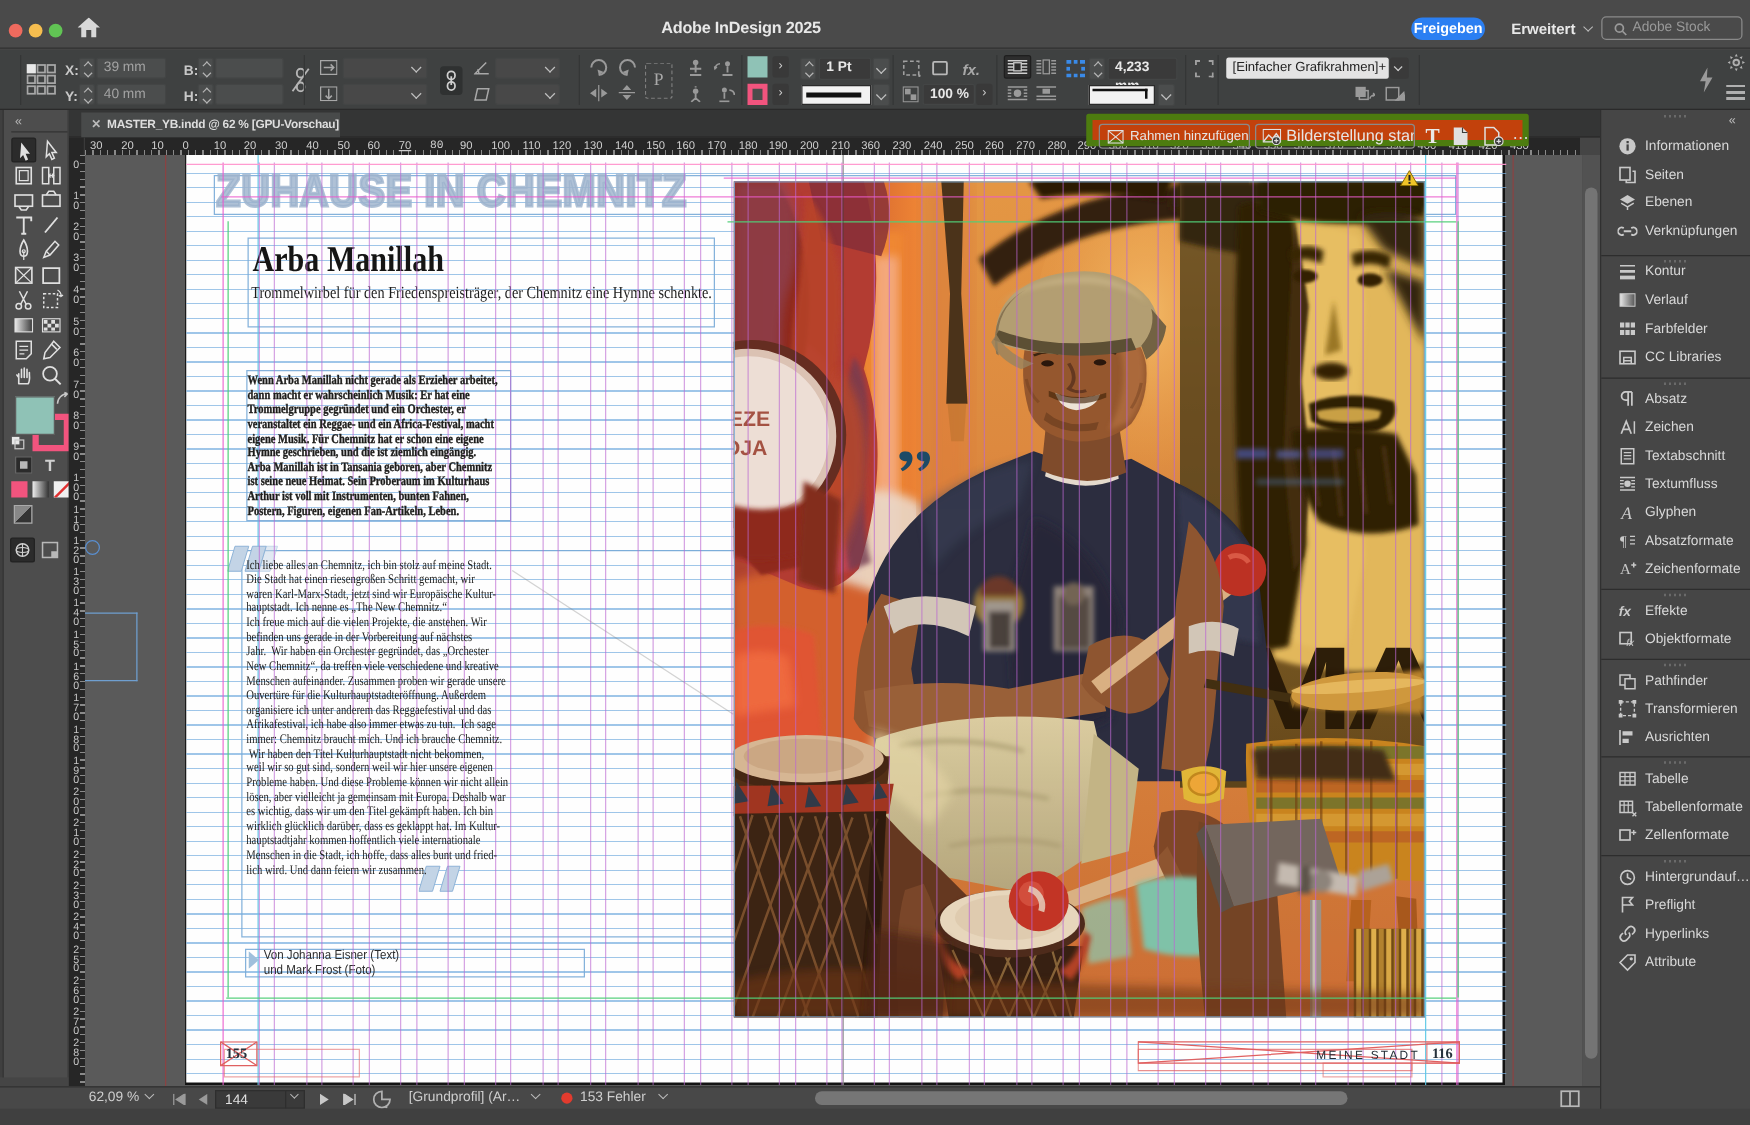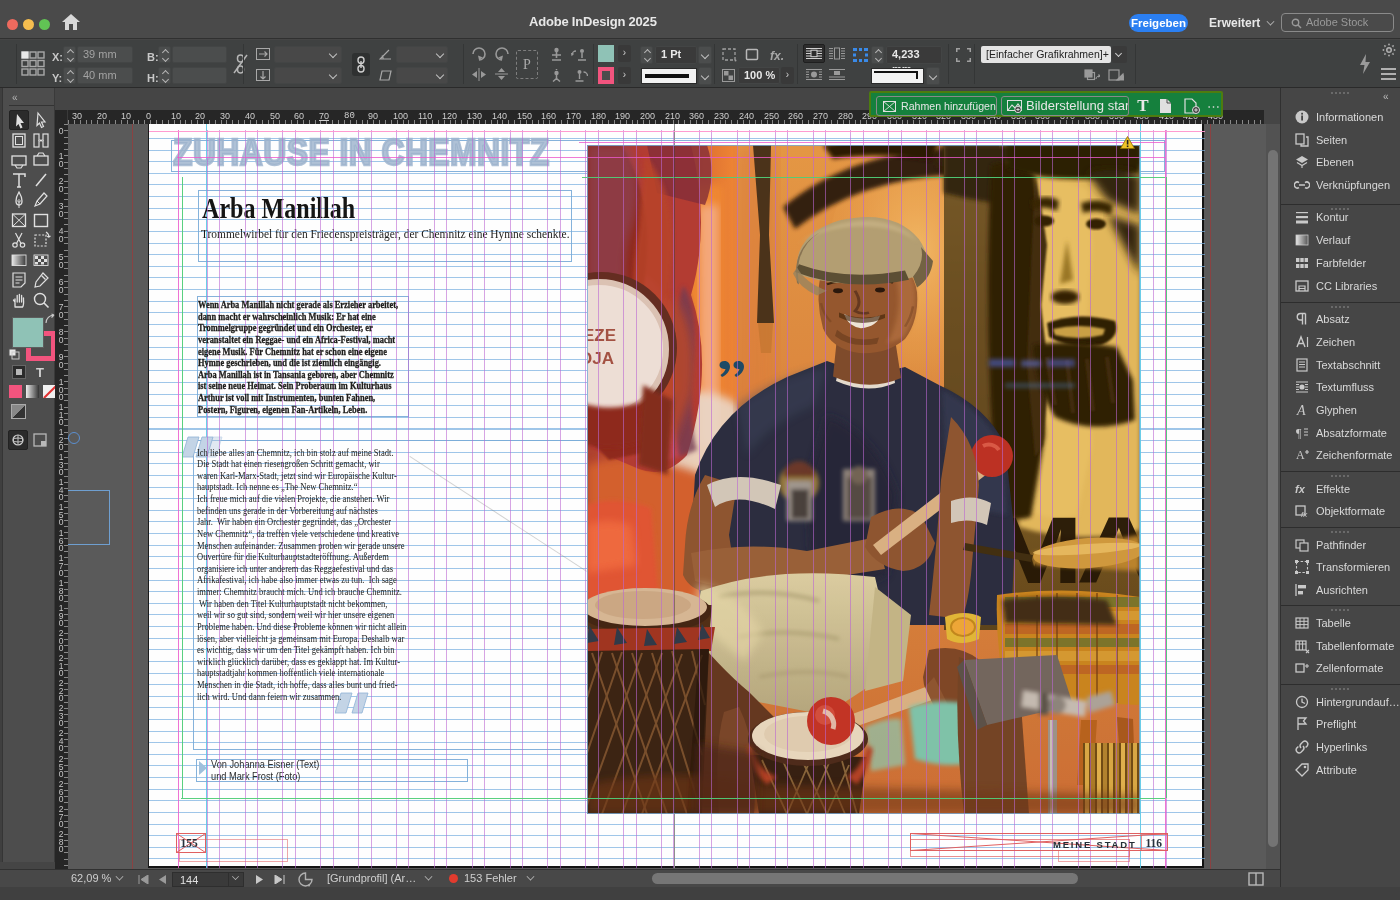--- a/index.html
+++ b/index.html
@@ -50,21 +50,21 @@
 .pit .picon{position:absolute;left:13px;top:3px;width:16px;height:16px;color:#cccccc;font-size:12px;line-height:16px;text-align:center;}
 .pit .ptxt{position:absolute;left:35px;top:0;white-space:nowrap;}
 .psep{position:absolute;left:0;width:120px;height:1px;background:#2d2d2d;}
 .pdots{position:absolute;left:50px;width:20px;height:2px;background-image:repeating-linear-gradient(to right,#6a6a6a 0,#6a6a6a 2px,transparent 2px,transparent 4px);}
 
 #status{position:absolute;left:0;top:869px;width:1280px;height:18px;background:#484848;border-top:1px solid #313131;}
 #bottomstrip{position:absolute;left:0;top:887px;width:1400px;height:13px;background:#404040;}
 .st{position:absolute;color:#cfcfcf;font-size:11px;top:2px;}
 .chev{display:inline-block;width:7px;height:7px;border-right:1.5px solid #bbb;border-bottom:1.5px solid #bbb;transform:rotate(45deg) scale(.8);vertical-align:2px;}
 
-#floatbar{position:absolute;left:869px;top:91px;width:354px;height:26px;background:#15803d;border:2px solid #4d7c0f;border-radius:2px;}
+#floatbar{position:absolute;left:869px;top:91px;width:354px;height:26px;background:#c2410c;border:5px solid #4d7c0f;border-radius:2px;}
 .fbtn{position:absolute;top:3px;height:20px;border:1px solid #8a8a8a;border-radius:3px;color:#e6e6e6;font-size:11px;line-height:18px;white-space:nowrap;overflow:hidden;}
 
 .serif{font-family:"Liberation Serif",serif;}
 .frame{position:absolute;border:1px solid rgba(120,170,215,0.9);}
 .bodytxt{position:absolute;font-family:"Liberation Serif",serif;color:#1d1d1b;white-space:pre;transform-origin:0 0;z-index:2;}
 </style></head>
 <body>
 <div id="app">
 
 <div id="titlebar">
@@ -302,20 +302,23 @@
   <div class="vsep" style="left:243px;top:4px;height:40px;"></div>
   <div class="vsep" style="left:463px;top:4px;height:40px;"></div>
   <div class="vsep" style="left:593px;top:4px;height:40px;"></div>
   <div class="vsep" style="left:714px;top:4px;height:40px;"></div>
   <div class="vsep" style="left:797px;top:4px;height:40px;"></div>
   <div class="vsep" style="left:948px;top:4px;height:40px;"></div>
   <div class="vsep" style="left:974px;top:4px;height:40px;"></div>
   <div class="vsep" style="left:1135px;top:4px;height:40px;"></div>
 </div>
 
+<div id="tabbar">
+      <div id="tab"><span style="color:#bbb;margin-left:8px;">✕</span>&nbsp;&nbsp;MASTER_YB.indd @ 62 % [GPU-Vorschau]</div>
+    </div>
 
 <div id="rulcorner"></div>
 <div id="hruler">
       <span class="rn" style="left:4px;">30</span>
       <span class="rn" style="left:29px;">20</span>
       <span class="rn" style="left:53px;">10</span>
       <span class="rn" style="left:78px;">0</span>
       <span class="rn" style="left:103px;">10</span>
       <span class="rn" style="left:127px;">20</span>
       <span class="rn" style="left:152px;">30</span>
@@ -893,21 +896,21 @@
         <div class="serif" style="position:absolute;left:31.5px;top:712.5px;font-size:11.5px;font-weight:bold;color:#26323c;">155</div>
         <svg style="position:absolute;left:761px;top:708px;" width="260" height="35" viewBox="0 0 260 35">
           <g stroke="#e06060" fill="none" stroke-width="1">
             <rect x="0.5" y="1.5" width="257" height="17"></rect>
             <path d="M0.5 1.5 L258 18.5 M258 1.5 L0.5 18.5"></path>
             <rect x="0.5" y="7.5" width="219" height="17" stroke="rgba(224,96,96,0.7)"></rect>
             <rect x="148.5" y="18.5" width="71" height="11" stroke="rgba(224,96,96,0.55)"></rect>
             <rect x="231.5" y="2.5" width="26" height="16" stroke="rgba(224,96,96,0.7)"></rect>
           </g>
         </svg>
-        <div style="position:absolute;left:904px;top:715px;font-size:9.5px;letter-spacing:1.8px;color:#232e36;font-weight:bold;">MEINE STADT</div>
+        <div style="position:absolute;left:904px;top:715px;font-size:9.5px;letter-spacing:1.8px;color:#232e36;font-weight:normal;">MEINE STADT</div>
         <div class="serif" style="position:absolute;left:996.5px;top:712.5px;font-size:11.5px;font-weight:bold;color:#26323c;">116</div>
         <svg style="position:absolute;left:971px;top:12px;" width="15" height="13" viewBox="0 0 15 13">
           <path d="M7.5 0.5 L14.5 12.5 H0.5 Z" fill="#f0c428" stroke="#8a6d00" stroke-width="0.8"></path>
           <rect x="6.8" y="4" width="1.6" height="4.5" fill="#222"></rect>
           <rect x="6.8" y="9.5" width="1.6" height="1.6" fill="#222"></rect>
         </svg>
       </div>
 </div>
 <div id="vruler">
       <div class="rn" style="top:4px;">0</div>

